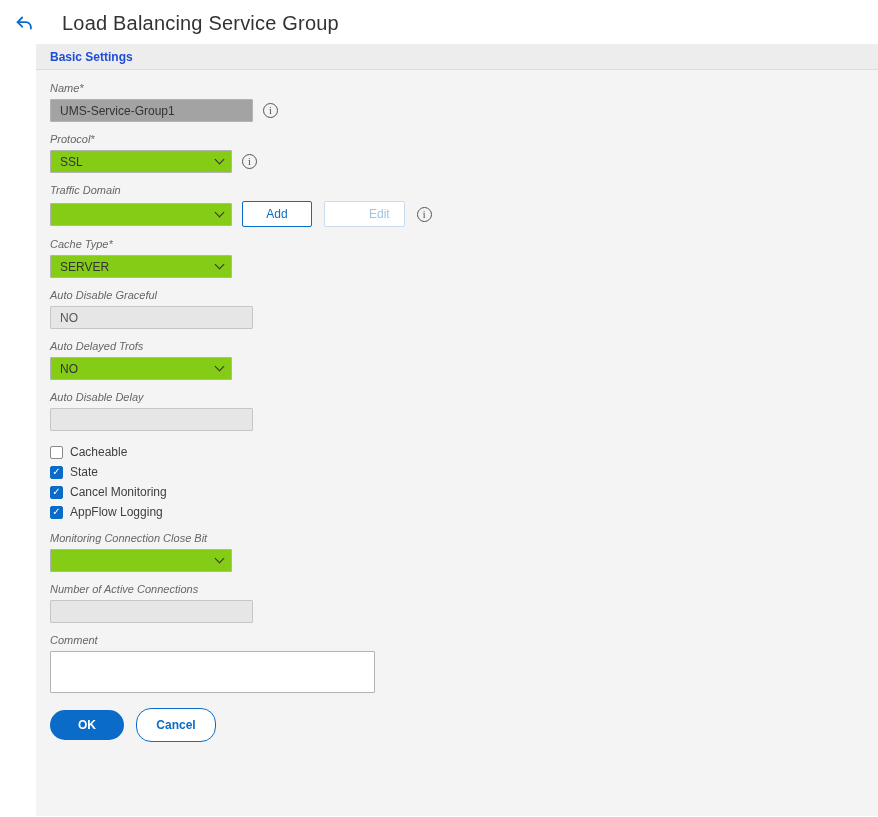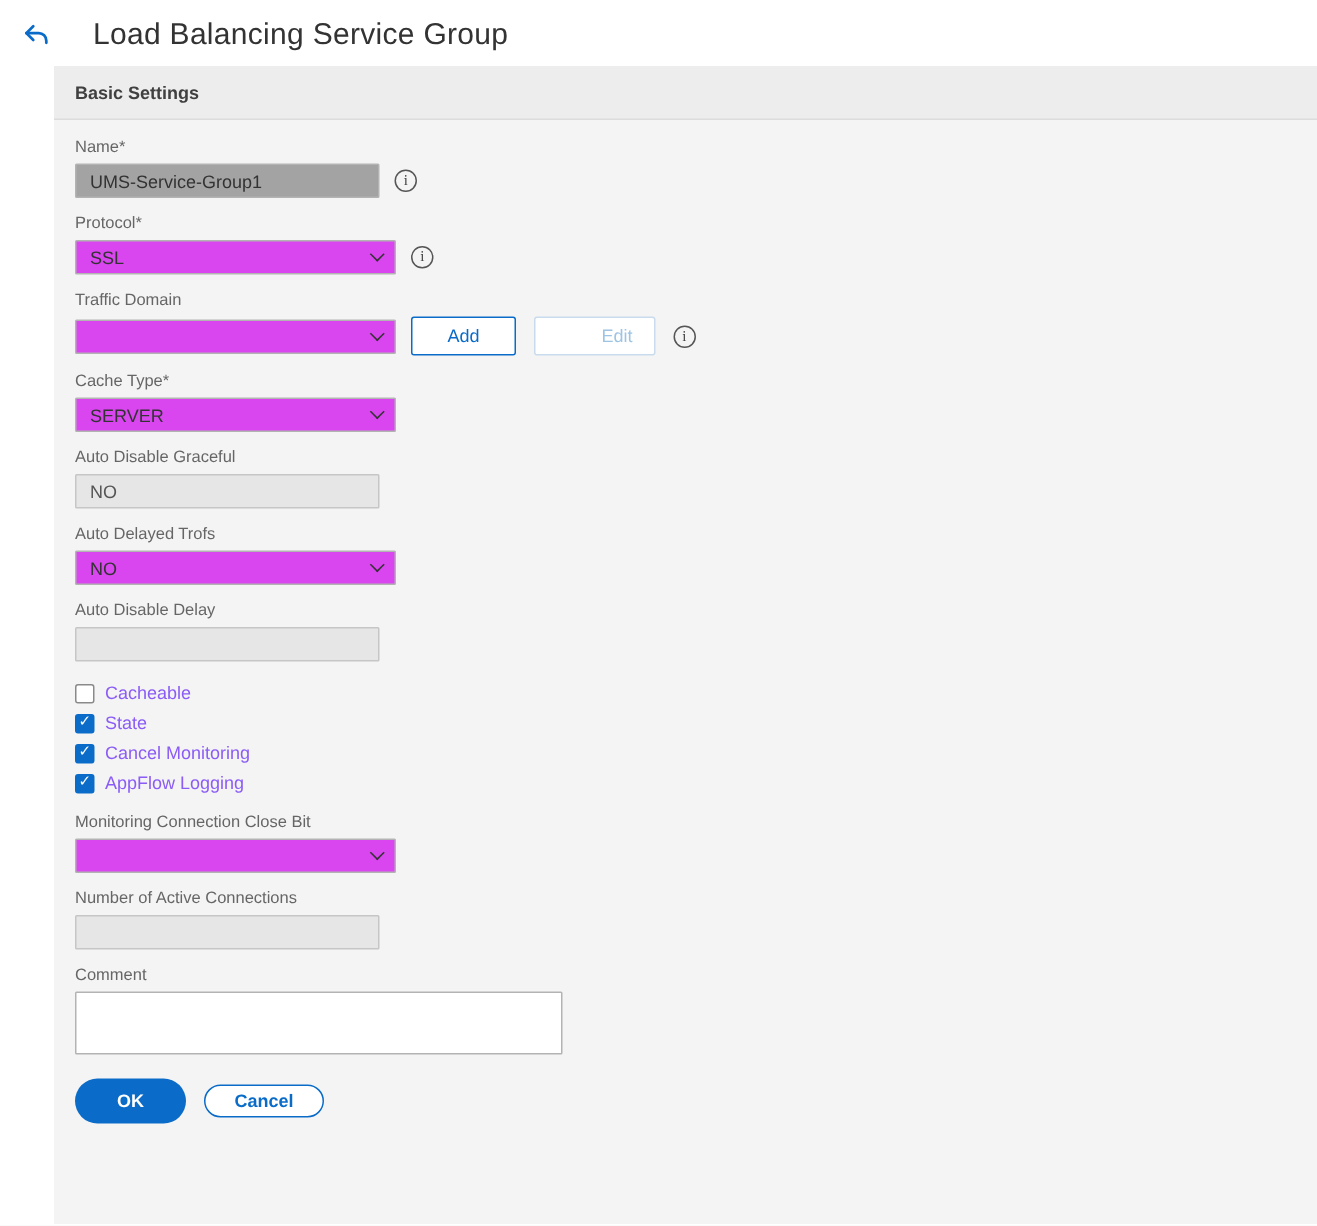--- a/index.html
+++ b/index.html
@@ -15,39 +15,39 @@
     width:878px;height:817px;overflow:hidden;background:#fff;
     font-family:"Liberation Sans","DejaVu Sans",sans-serif;color:#333;
   }
   
   .titlebar{display:flex;align-items:center;gap:10px;padding:10px 0 8px 12px;height:44px;}
   .back-btn{width:24px;height:24px;display:flex;align-items:center;justify-content:center;cursor:pointer;flex:0 0 auto;}
   .page-title{font-size:20px;font-weight:400;color:#333;margin:16px;letter-spacing:.2px;}
   
   .panel{margin-left:36px;width:calc(100% - 36px);background:var(--panel-bg);height:772px;}
   .panel-header{
-    height:36px;display:flex;align-items:center;padding:0 14px;
+    height:26px;display:flex;align-items:center;padding:0 14px;
     background:var(--panel-header-bg);border-bottom:1px solid #dcdcdc;
-    font-size:12px;font-weight:bold;color:#404040;
+    font-size:12px;font-weight:bold;color:#1d4ed8;
   }
   .panel-body{padding:12px 14px 0 14px;}
   
   .field{margin-bottom:11px;}
-  .field-label{display:block;font-size:11px;color:#666;margin-bottom:4px;line-height:13px;}
+  .field-label{display:block;font-size:11px;color:#666;margin-bottom:4px;line-height:13px;font-style:italic;}
   .row{display:flex;align-items:center;gap:10px;}
   .text-input{
     width:203px;height:23px;border:1px solid var(--input-border);background:#a3a3a3;
     font-family:inherit;font-size:12px;color:#333;padding:0 9px;outline:none;border-radius:1px;
   }
   .disabled-input{
     width:203px;height:23px;border:1px solid #c6c6c6;background:var(--disabled-bg);
     font-size:12px;color:#555;padding:0 9px;display:flex;align-items:center;border-radius:1px;
   }
   .select{
-    width:214px;height:23px;border:1px solid var(--input-border);background:#d946ef;border-radius:1px;
+    width:182px;height:23px;border:1px solid var(--input-border);background:#84cc16;border-radius:1px;
     display:flex;align-items:center;justify-content:space-between;padding:0 8px 0 9px;
     font-size:12px;color:#333;cursor:pointer;
   }
   .chevron{width:7px;height:7px;border-right:1.4px solid #333;border-bottom:1.4px solid #333;
     transform:rotate(45deg);margin-top:-4px;flex:0 0 auto;}
   .info-icon{
     width:15px;height:15px;border:1px solid #555;border-radius:50%;flex:0 0 auto;
     display:flex;align-items:center;justify-content:center;
     font-size:10px;color:#444;font-family:"Liberation Serif",serif;cursor:pointer;
   }
@@ -60,34 +60,34 @@
   .td-gap{margin-left:2px;}
   
   .checkbox-group{margin:2px 0 10px 0;}
   .checkbox-row{display:flex;align-items:center;gap:7px;height:20px;cursor:pointer;}
   .box{
     width:13px;height:13px;border:1px solid #8a8a8a;border-radius:2px;background:#fff;flex:0 0 auto;
     display:flex;align-items:center;justify-content:center;
   }
   .box.checked{background:var(--accent);border-color:var(--accent);}
   .box.checked::after{content:"\2713";color:#fff;font-size:10px;line-height:1;font-weight:bold;}
-  .checkbox-label{font-size:12px;color:#8b5cf6;}
+  .checkbox-label{font-size:12px;color:#404040;}
   
   .comment-area{
     width:325px;height:42px;border:1px solid var(--input-border);background:#fff;border-radius:1px;
     font-family:inherit;font-size:12px;color:#333;padding:4px 8px;resize:none;outline:none;
   }
   
   .footer{display:flex;align-items:center;gap:12px;margin-top:8px;padding-bottom:16px;}
   .btn-primary{
     min-width:74px;height:30px;border-radius:15px;border:none;background:var(--accent);
     color:#fff;font-size:12px;font-weight:bold;font-family:inherit;cursor:pointer;padding:0 20px;
   }
   .btn-secondary{
-    min-width:80px;height:22px;border-radius:15px;background:#fff;border:1.5px solid var(--accent);
+    min-width:80px;height:34px;border-radius:15px;background:#fff;border:1.5px solid var(--accent);
     color:var(--accent);font-size:12px;font-weight:bold;font-family:inherit;cursor:pointer;padding:0 18px;
   }
 </style>
 </head>
 <body>
 
 <div class="app">
 
   <div class="titlebar">
     <span class="back-btn">

